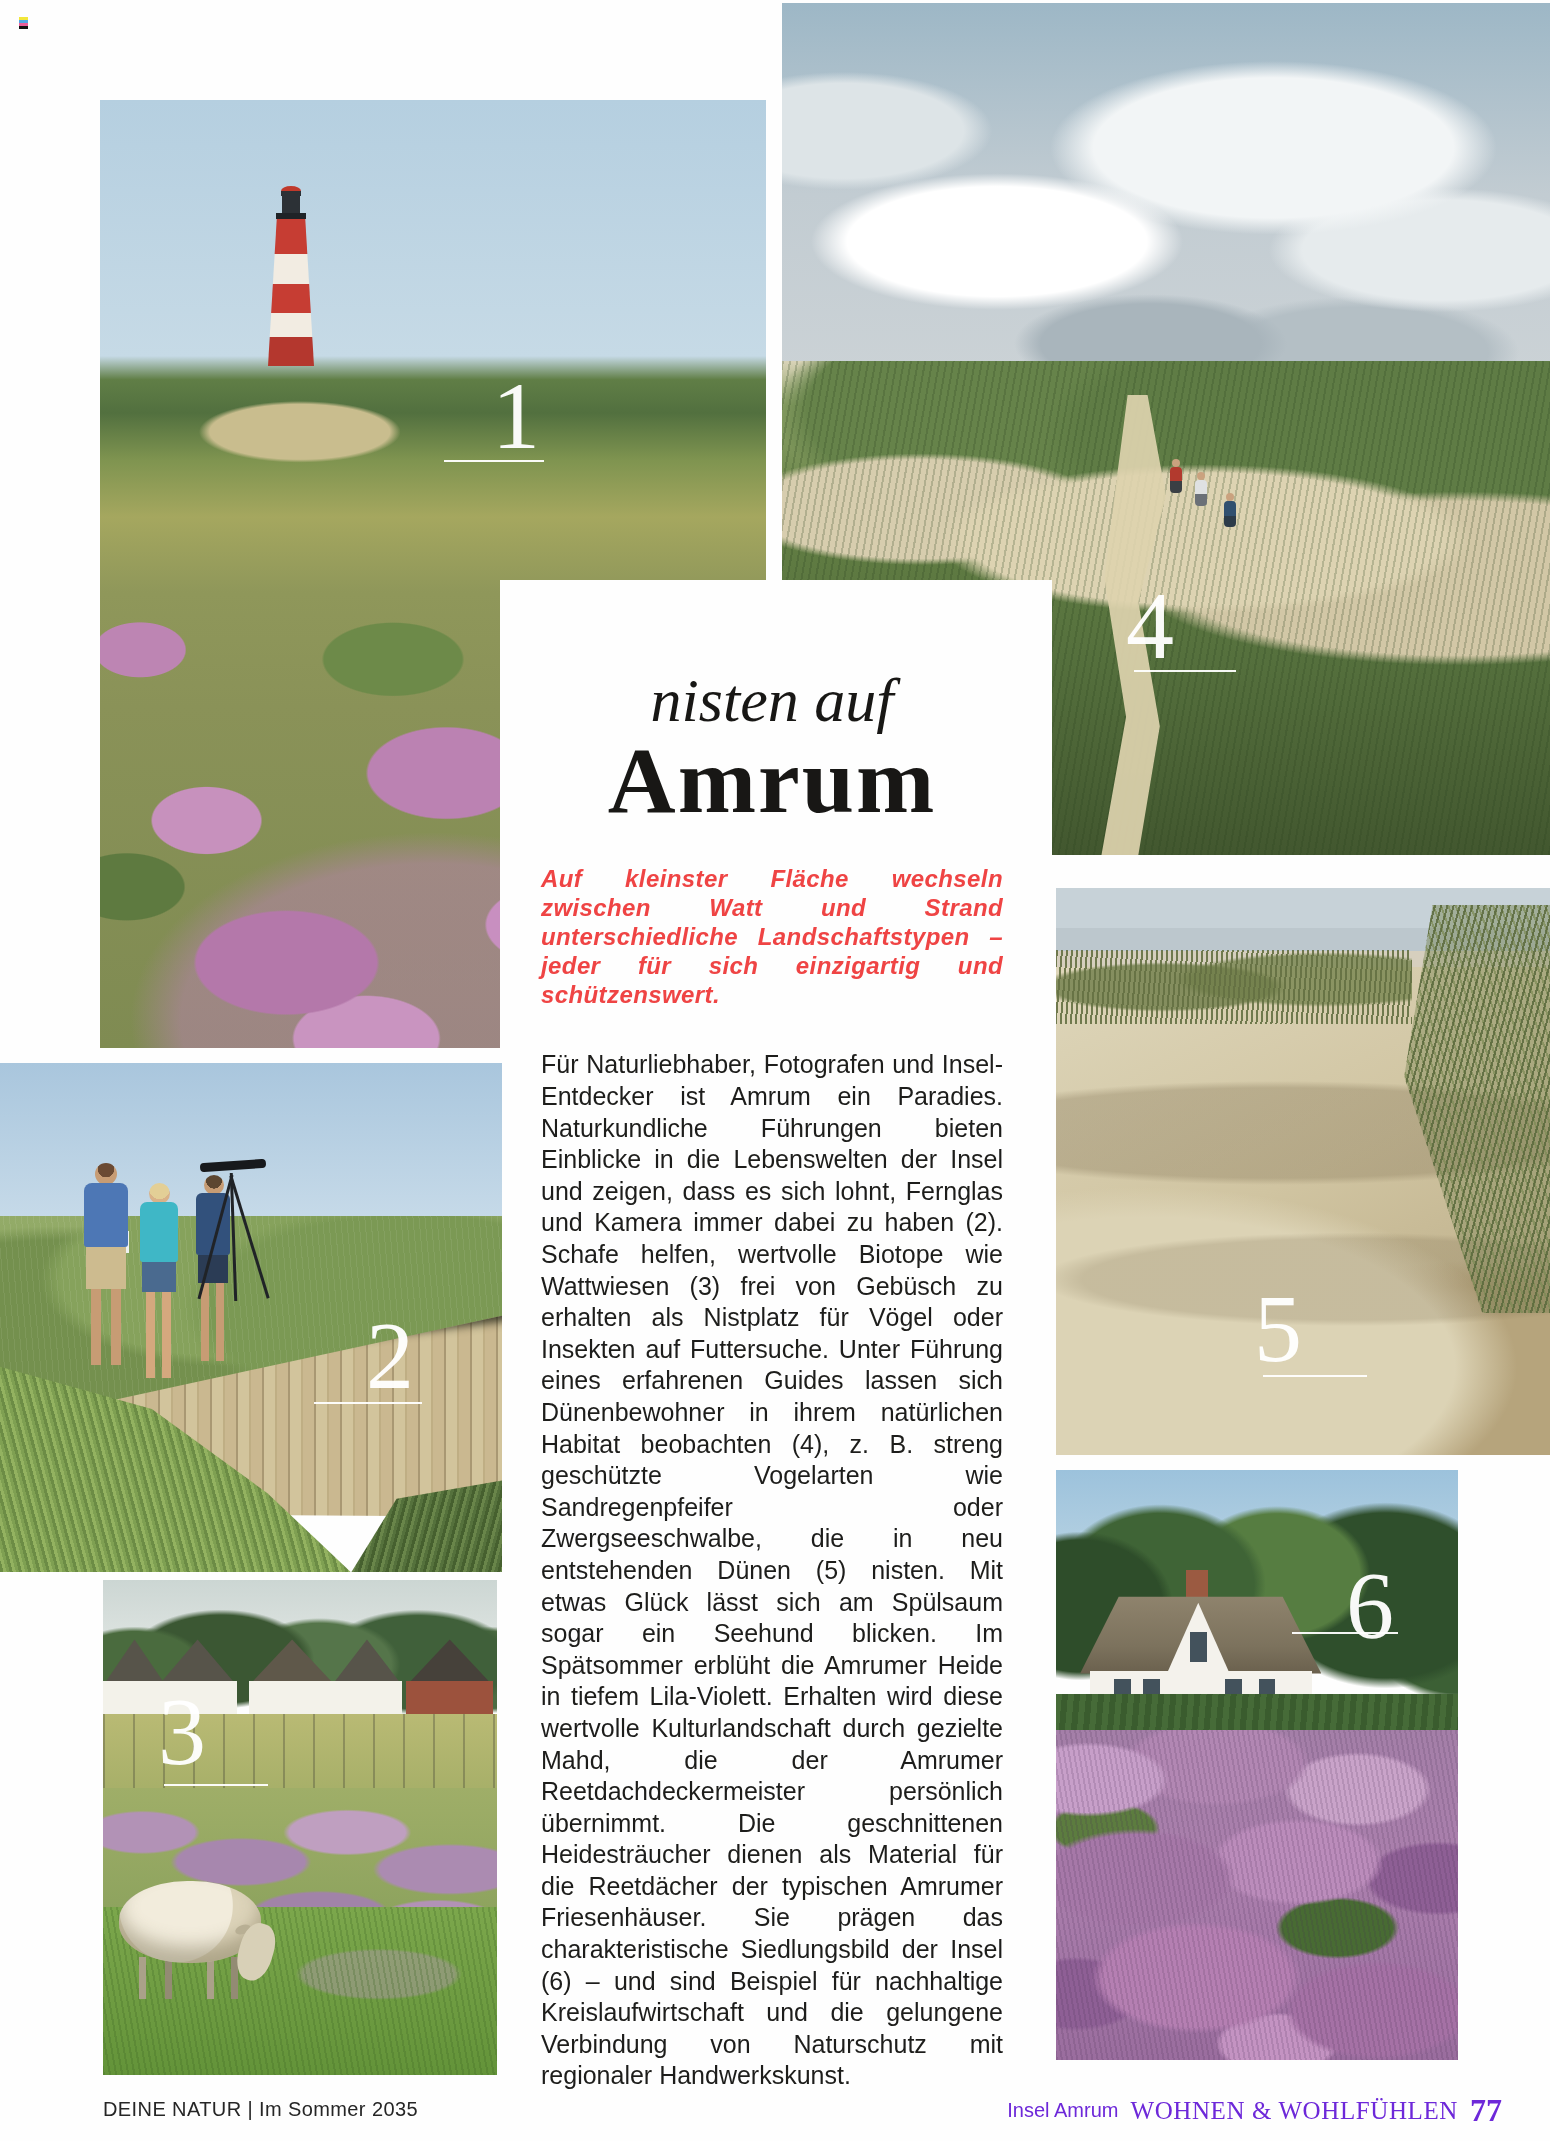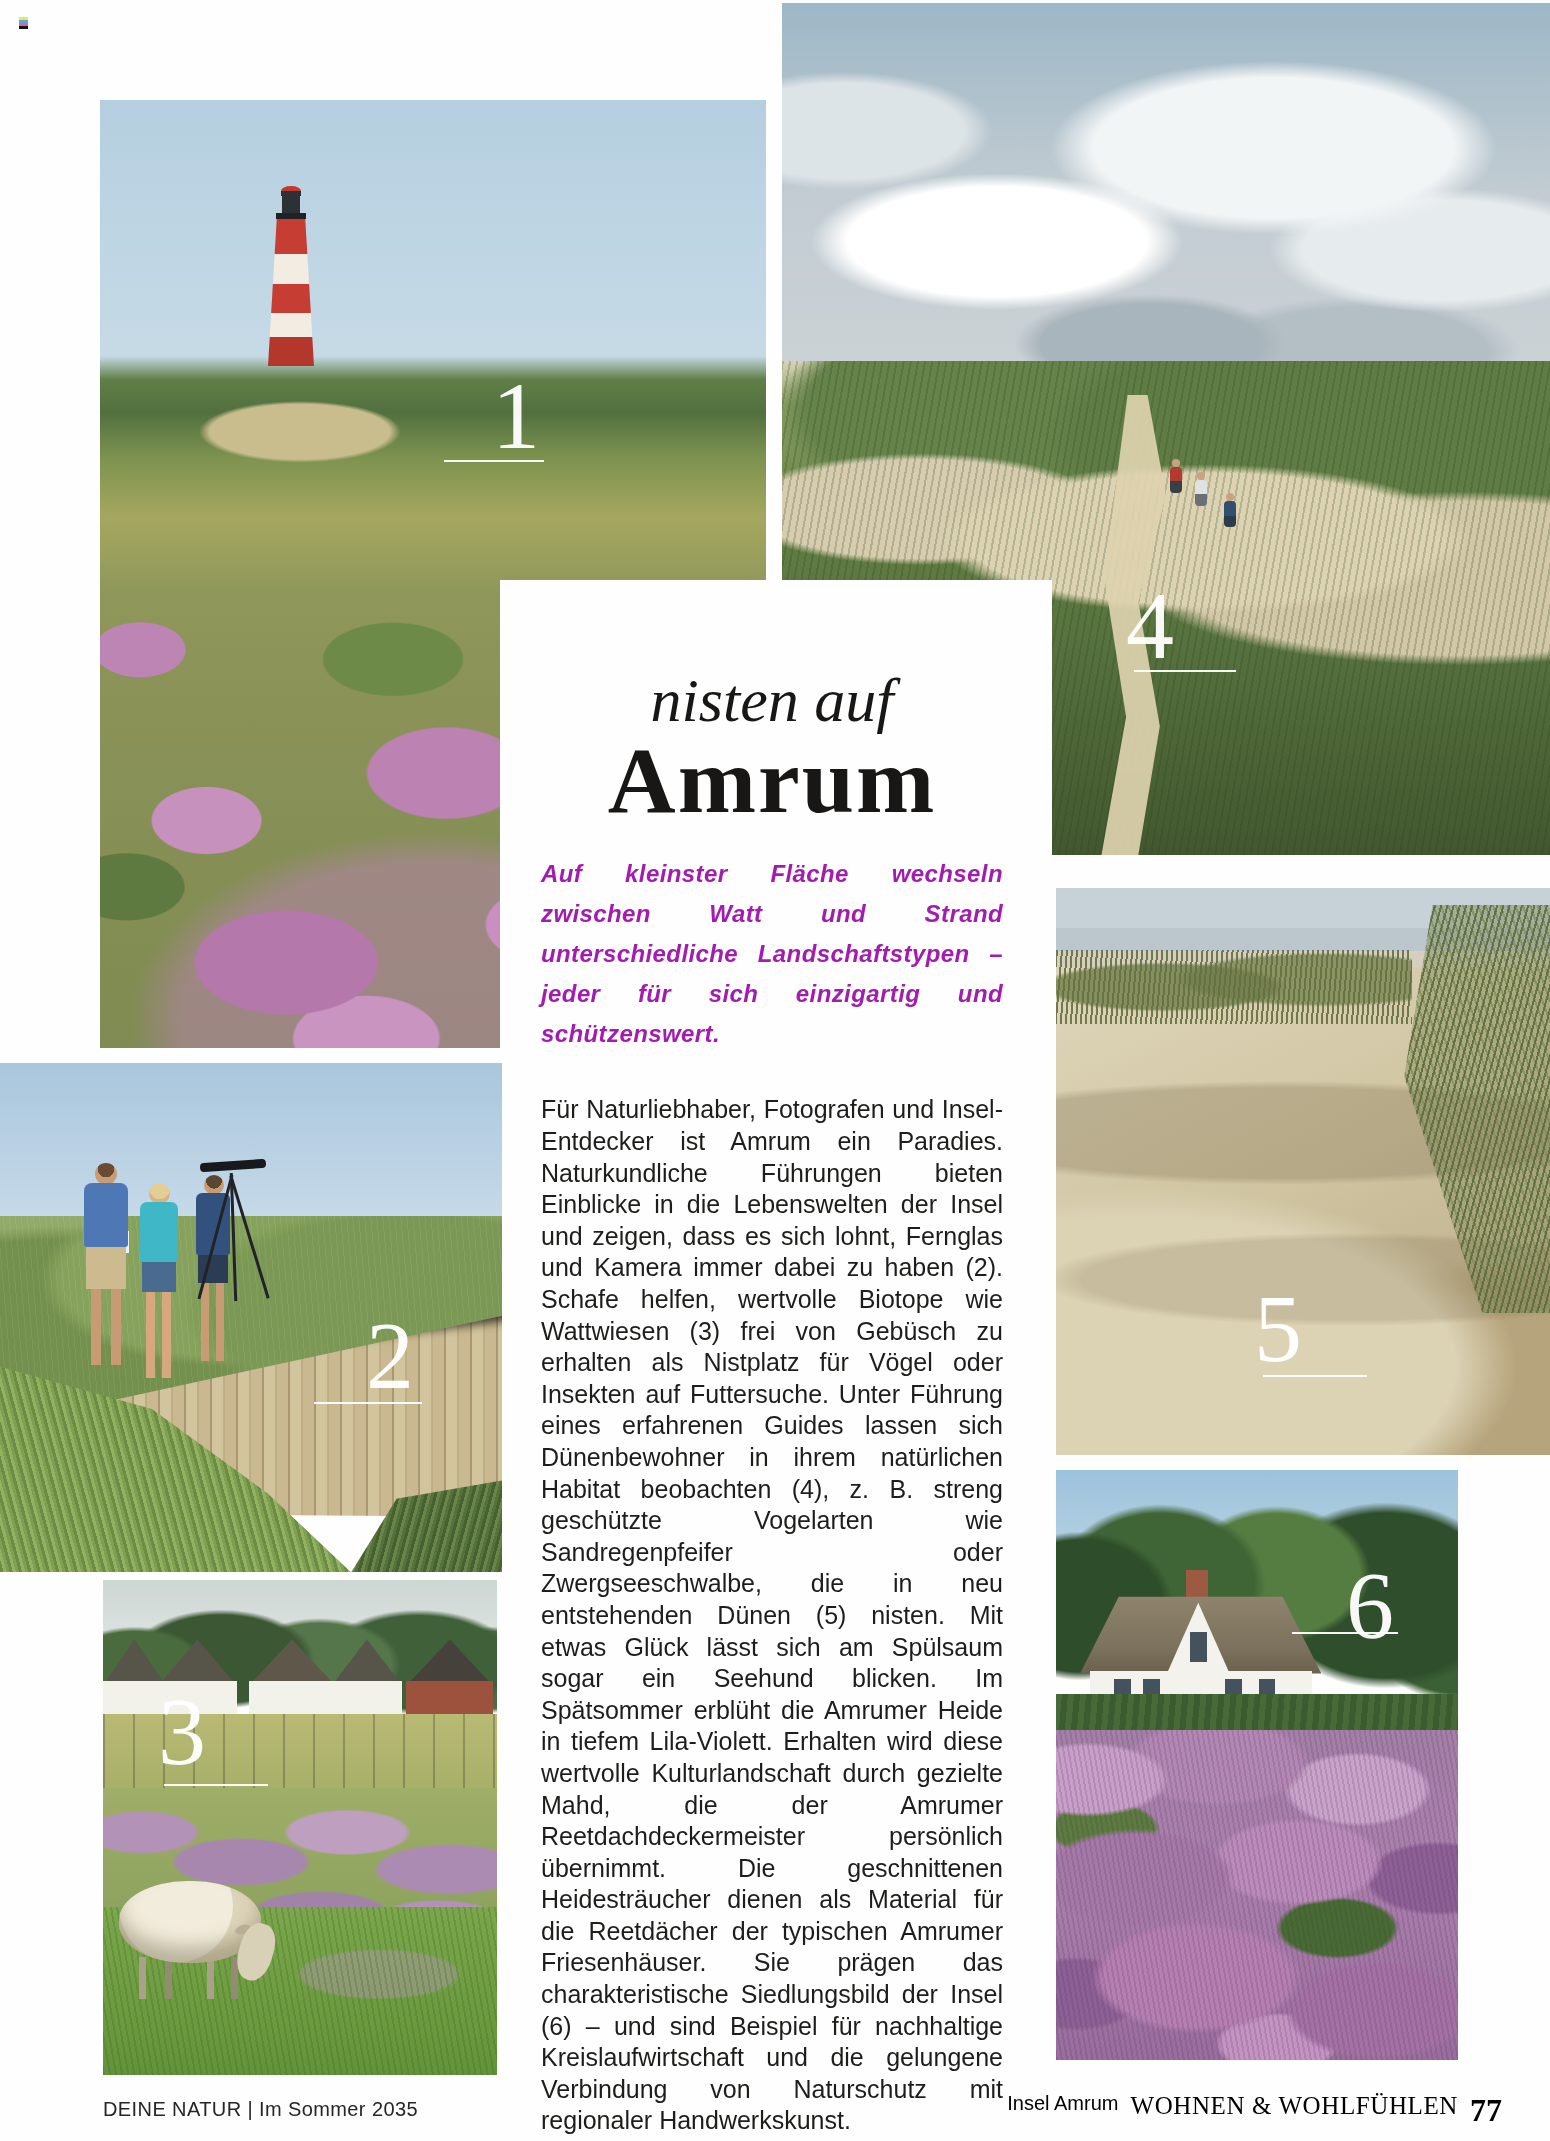--- a/index.html
+++ b/index.html
@@ -221,36 +221,36 @@
     radial-gradient(90px 45px at 12% 30%, #5c7c3f 0 55%, transparent 62%),
     radial-gradient(100px 50px at 70% 60%, #486b33 0 55%, transparent 62%),
     linear-gradient(180deg,#a47fa8 0%,#ab7fad 45%,#9a6d9e 100%);}
 
   
   .text-panel{left:500px;top:580px;width:552px;height:470px;background:#fefefe;z-index:2;}
   .article{left:541px;top:645px;width:462px;z-index:3;color:#1d1d1b;}
   .title{text-align:center;font-family:"Liberation Serif",serif;color:#181715;}
   .title .t-it{display:block;font-style:italic;font-weight:400;font-size:62px;line-height:68px;}
   .title .t-b{display:block;font-weight:700;font-size:94px;line-height:88px;letter-spacing:2px;margin-top:2px;}
-  .intro{margin-top:30px;font-weight:700;font-style:italic;font-size:24px;line-height:40px;
-    letter-spacing:.4px;text-align:justify;color:#a21caf;}
+  .intro{margin-top:40px;font-weight:700;font-style:italic;font-size:24px;line-height:29px;
+    letter-spacing:.4px;text-align:justify;color:#ef4444;}
   .bodytext{margin-top:40px;font-size:25px;line-height:31.6px;text-align:justify;}
   
   .pnum{position:absolute;z-index:4;font-family:"Liberation Serif",serif;font-size:96px;line-height:1;
     color:rgba(255,255,255,.96);}
   .num-line{position:absolute;z-index:4;height:2px;background:rgba(255,255,255,.95);}
   #num1{left:492px;top:368px;} #line1{left:444px;top:460px;width:100px;}
   #num2{left:366px;top:1308px;} #line2{left:314px;top:1402px;width:108px;}
   #num3{left:158px;top:1684px;} #line3{left:164px;top:1784px;width:104px;}
   #num4{left:1126px;top:578px;} #line4{left:1134px;top:670px;width:102px;}
   #num5{left:1254px;top:1281px;} #line5{left:1263px;top:1375px;width:104px;}
   #num6{left:1346px;top:1558px;} #line6{left:1292px;top:1632px;width:106px;}
   
   .footer-left{left:103px;top:2098px;z-index:3;font-size:20px;letter-spacing:.4px;color:#262626;}
-  .footer-right{right:48px;top:2092px;z-index:3;display:flex;align-items:flex-start;gap:12px;color:#000000;}
+  .footer-right{right:48px;top:2092px;z-index:3;display:flex;align-items:center;gap:12px;color:#6d28d9;}
   .fr-section{font-size:20px;}
   .fr-mag{font-family:"Liberation Serif",serif;font-size:25px;letter-spacing:.6px;}
   .fr-page{font-family:"Liberation Serif",serif;font-size:32px;font-weight:700;}
 </style>
 </head>
 <body>
 
 <div class="page">
 
   <div class="abs reg-mark"></div>

